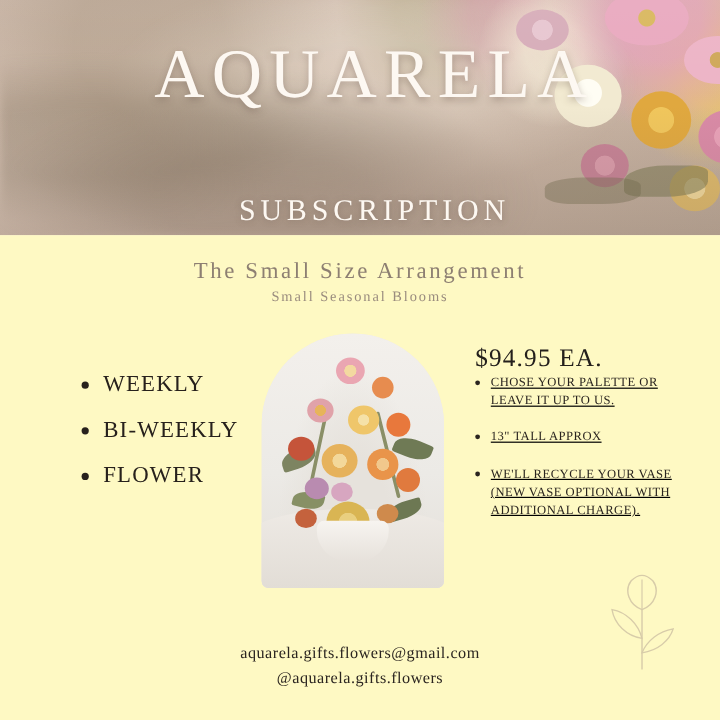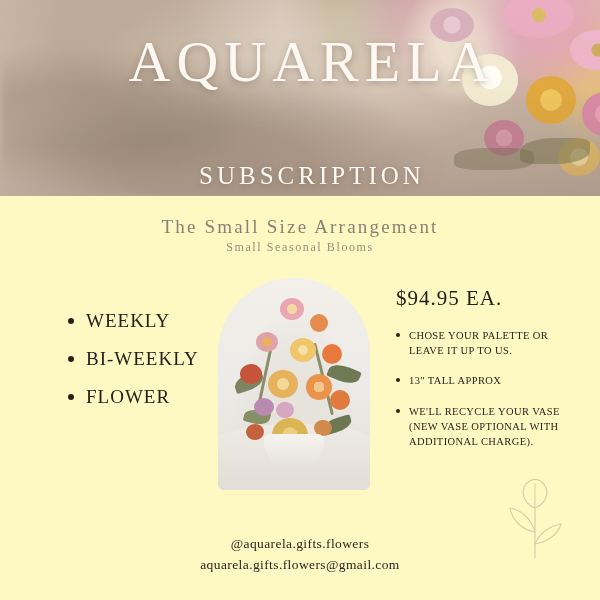--- a/index.html
+++ b/index.html
@@ -215,24 +215,25 @@
     left: 396px;
     top: 90px;
     font-family: "Liberation Serif", serif;
     font-size: 21px;
     letter-spacing: 1px;
     color: #24201c;
   }
   .features {
     position: absolute;
     left: 396px;
-    top: 132px;
+    top: 116px;
     width: 180px;
     margin: 0; padding: 0;
     list-style: none;
+    text-decoration: underline;
   }
   .features li {
     position: relative;
     padding-left: 13px;
     margin-bottom: 15px;
     font-family: "Liberation Serif", serif;
     font-size: 10.5px;
     line-height: 1.45;
     letter-spacing: 0.4px;
     color: #2a241f;
@@ -353,18 +354,18 @@
 
     <svg class="corner-sprig" viewBox="0 0 78 86">
       <path d="M39 84 C39 60, 39 46, 39 34" fill="none" stroke="#b9a895" stroke-width="1.2"></path>
       <path d="M39 34 C28 30, 24 18, 30 10 C36 4, 42 4, 48 10 C54 18, 50 30, 39 34 Z" fill="none" stroke="#b9a895" stroke-width="1.2"></path>
       <path d="M39 34 C39 24, 39 16, 39 9" fill="none" stroke="#b9a895" stroke-width="1"></path>
       <path d="M39 58 C26 56, 16 46, 14 34 C26 36, 36 46, 39 58 Z" fill="none" stroke="#b9a895" stroke-width="1.1"></path>
       <path d="M39 70 C52 68, 62 60, 65 50 C53 52, 43 60, 39 70 Z" fill="none" stroke="#b9a895" stroke-width="1.1"></path>
     </svg>
 
     <div class="footer">
+      <div>aquarela.gifts.flowers@gmail.com</div>
       <div>@aquarela.gifts.flowers</div>
-      <div>aquarela.gifts.flowers@gmail.com</div>
     </div>
 
   </div>
 </div>
 
 </body></html>

